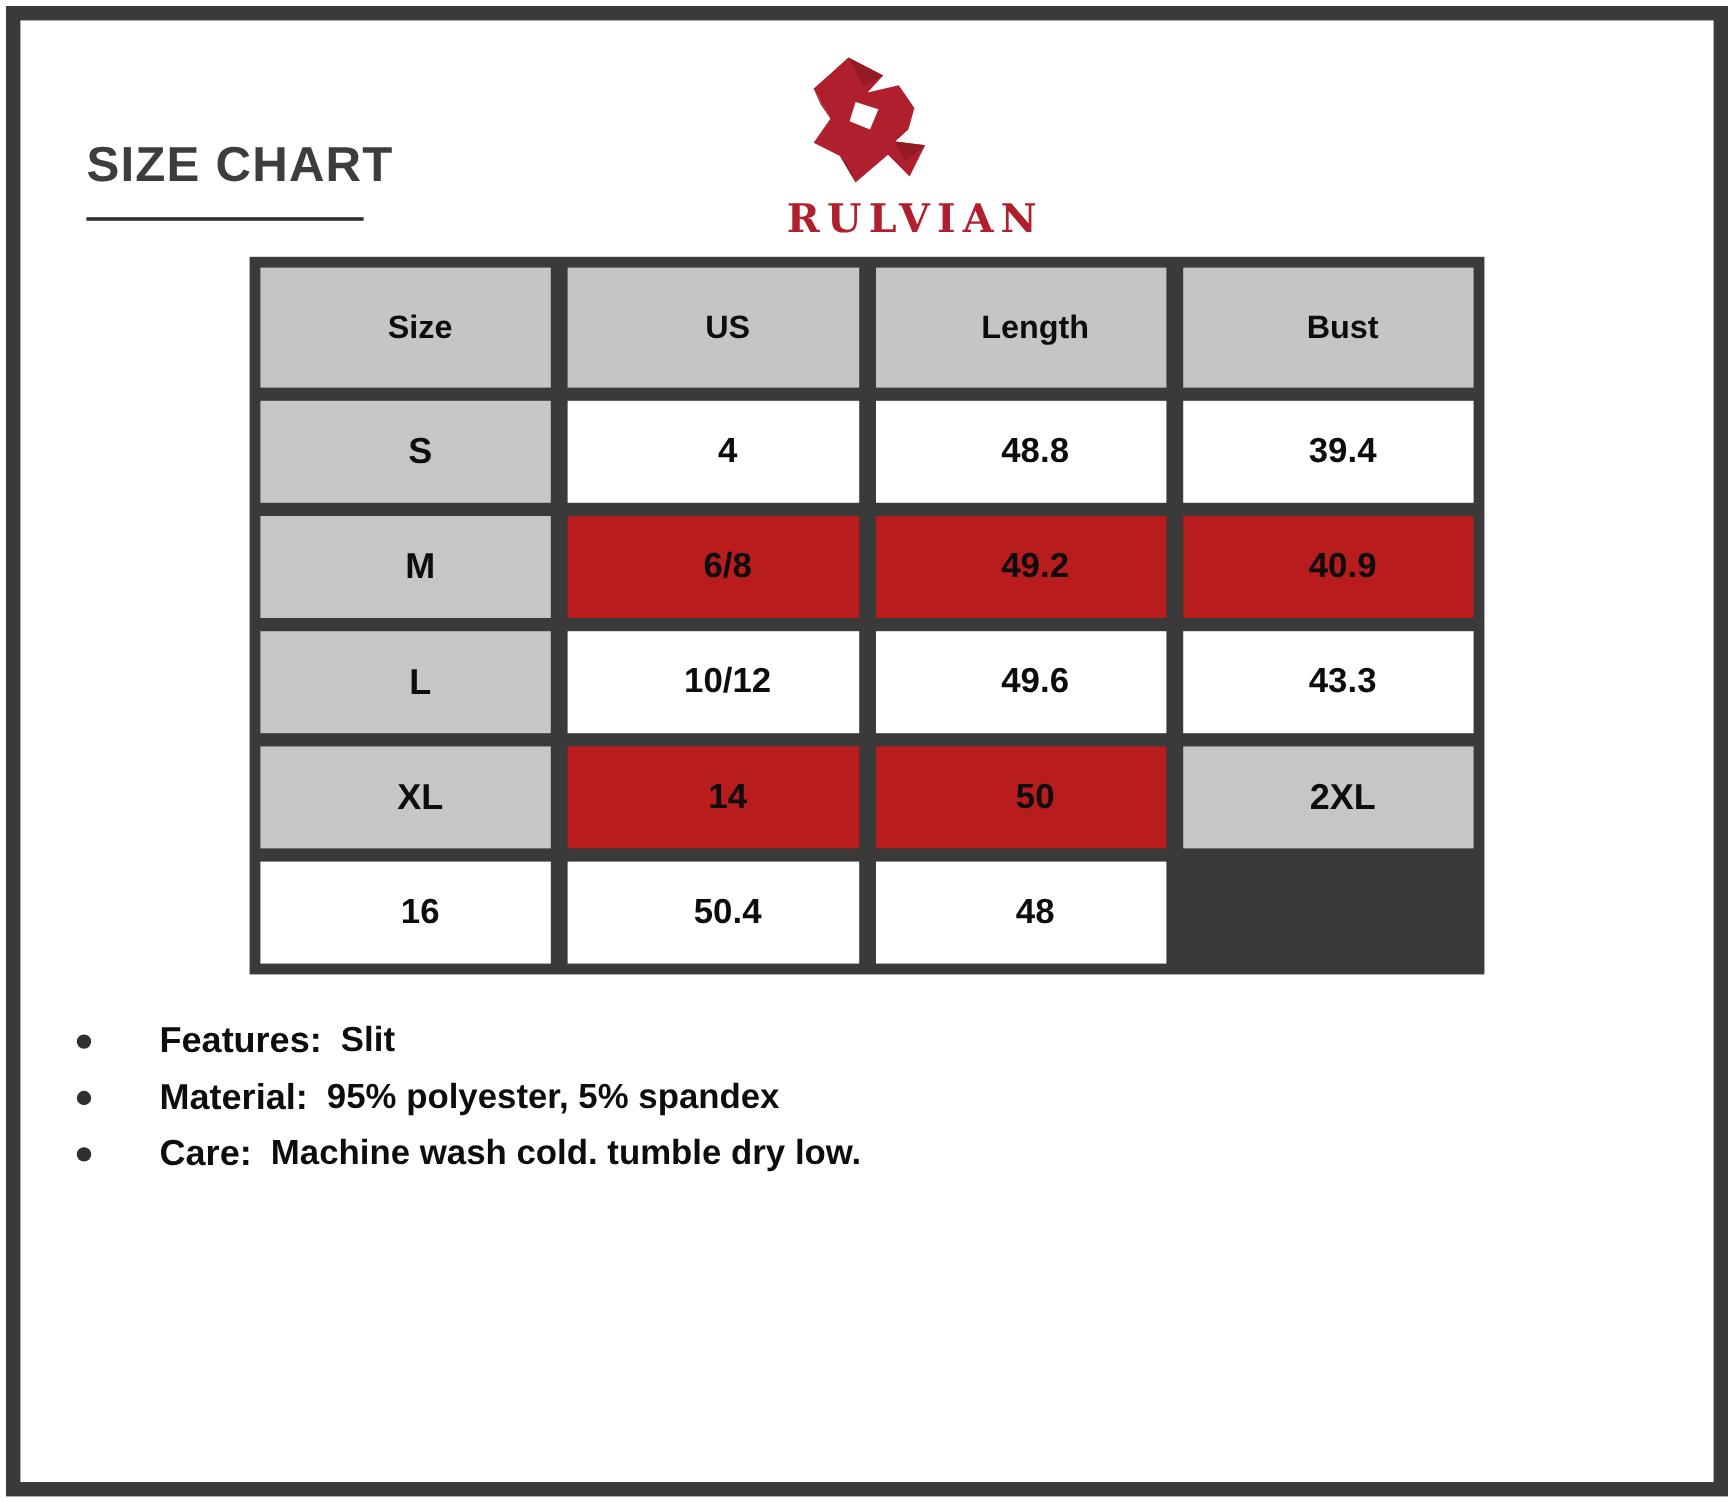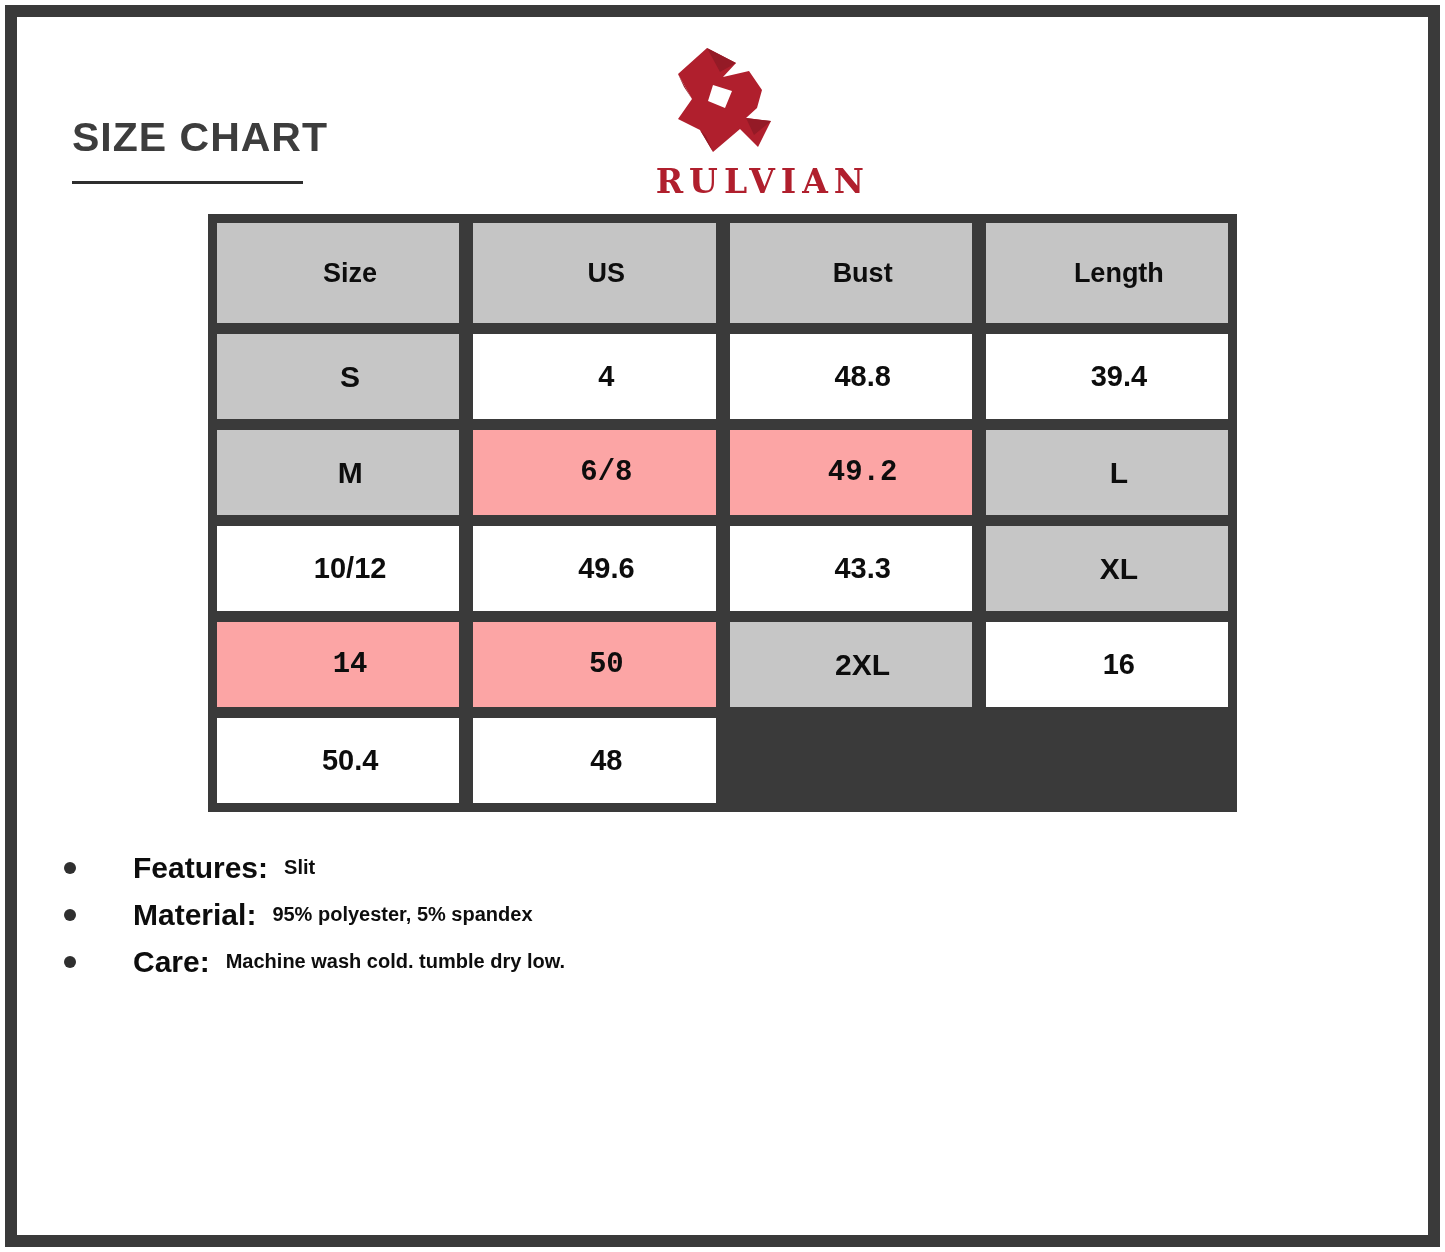--- a/index.html
+++ b/index.html
@@ -59,21 +59,21 @@
     align-items: center;
     justify-content: center;
     font-weight: bold;
     color: #0d0d0d;
     padding-left: 24px;
   }
   .cell.header { background: #c5c5c5; font-size: 27px; }
   .cell.sizecol { background: #c6c6c6; font-size: 30px; }
   .cell.data   { font-size: 29px; }
   .row-white   { background: #ffffff; }
-  .row-shaded  { background: #fca5a5; font-family: Liberation Mono, monospace; }
+  .row-shaded  { background: #b91c1c; }
   .details {
     position: absolute;
     left: 64px; top: 850px;
   }
   .detail-item {
     display: flex;
     align-items: center;
     margin-bottom: 12px;
     line-height: 35px;
   }
@@ -85,21 +85,21 @@
     flex: 0 0 auto;
   }
   .detail-label {
     font-size: 30px;
     font-weight: bold;
     color: #0d0d0d;
     white-space: nowrap;
     margin-left: 40px;
   }
   .detail-value {
-    font-size: 20px;
+    font-size: 29px;
     font-weight: bold;
     color: #0d0d0d;
     margin-left: 16px;
     white-space: nowrap;
   }
 </style>
 </head>
 <body>
 
 <div class="frame"></div>
@@ -118,31 +118,32 @@
     <polygon fill="#941a26" points="92,78 117,81 100,95"></polygon>
     <polygon fill="#941a26" points="46,90 59,112 52,96"></polygon>
   </svg>
   <div class="wordmark">RULVIAN</div>
 </div>
 
 <div class="size-table">
 
   <div class="cell header">Size</div>
   <div class="cell header">US</div>
+  <div class="cell header">Length</div>
   <div class="cell header">Bust</div>
-  <div class="cell header">Length</div>
 
   <div class="cell sizecol">S</div>
   <div class="cell data row-white">4</div>
   <div class="cell data row-white">48.8</div>
   <div class="cell data row-white">39.4</div>
 
   <div class="cell sizecol">M</div>
   <div class="cell data row-shaded">6/8</div>
   <div class="cell data row-shaded">49.2</div>
+  <div class="cell data row-shaded">40.9</div>
 
   <div class="cell sizecol">L</div>
   <div class="cell data row-white">10/12</div>
   <div class="cell data row-white">49.6</div>
   <div class="cell data row-white">43.3</div>
 
   <div class="cell sizecol">XL</div>
   <div class="cell data row-shaded">14</div>
   <div class="cell data row-shaded">50</div>
 

